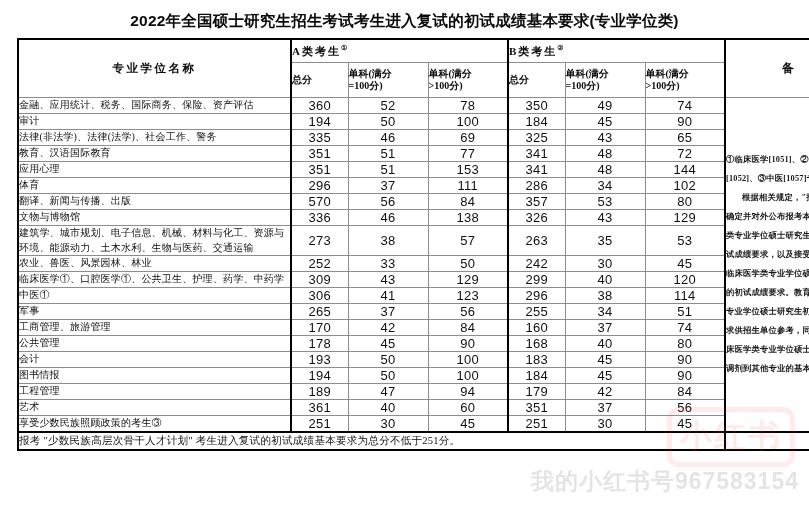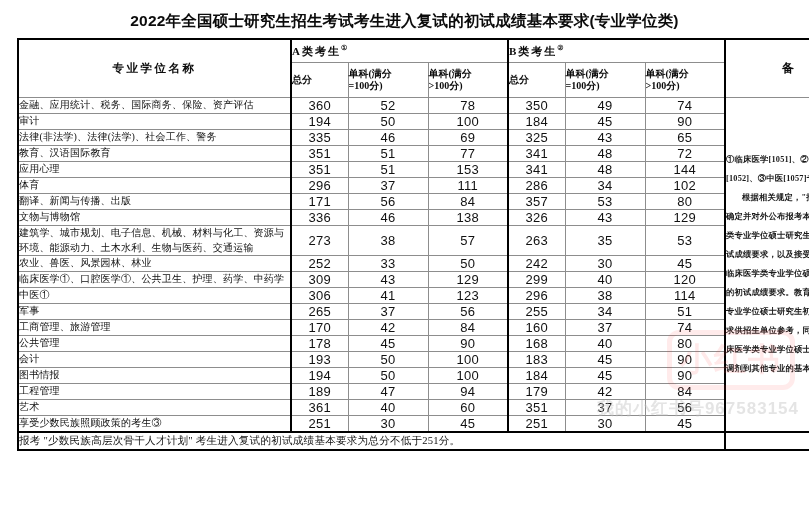--- a/index.html
+++ b/index.html
@@ -12,21 +12,21 @@
     height: 525px;
     font-family: "Liberation Serif", "DejaVu Serif", serif;
     color: #111;
     overflow: hidden;
     position: relative;
   }
 
   #page {
     position: relative;
     width: 809px;
-    height: 448px;
+    height: 525px;
     box-sizing: border-box;
     background: #fff;
   }
 
   
   .doc-title {
     position: absolute;
     top: 11px;
     left: 0;
     width: 809px;
@@ -168,21 +168,21 @@
     align-items: center;
     justify-content: center;
     pointer-events: none;
     z-index: 5;
   }
   .wm-text {
     position: absolute;
     right: 10px;
     bottom: 28px;
     font-family: "Liberation Sans", "DejaVu Sans", sans-serif;
-    font-size: 17px;
+    font-size: 23px;
     font-weight: bold;
     color: rgba(190,190,190,0.42);
     letter-spacing: 1px;
     white-space: nowrap;
     pointer-events: none;
     z-index: 6;
   }
 </style>
 </head>
 <body>
@@ -308,21 +308,21 @@
             <td class="major sep-right">体育</td>
             <td class="num">296</td>
             <td class="num">37</td>
             <td class="num sep-right">111</td>
             <td class="num">286</td>
             <td class="num">34</td>
             <td class="num sep-right">102</td>
           </tr>
           <tr>
             <td class="major sep-right">翻译、新闻与传播、出版</td>
-            <td class="num">171</td>
+            <td class="num">570</td>
             <td class="num">56</td>
             <td class="num sep-right">84</td>
             <td class="num">357</td>
             <td class="num">53</td>
             <td class="num sep-right">80</td>
           </tr>
           <tr>
             <td class="major sep-right">文物与博物馆</td>
             <td class="num">336</td>
             <td class="num">46</td>

